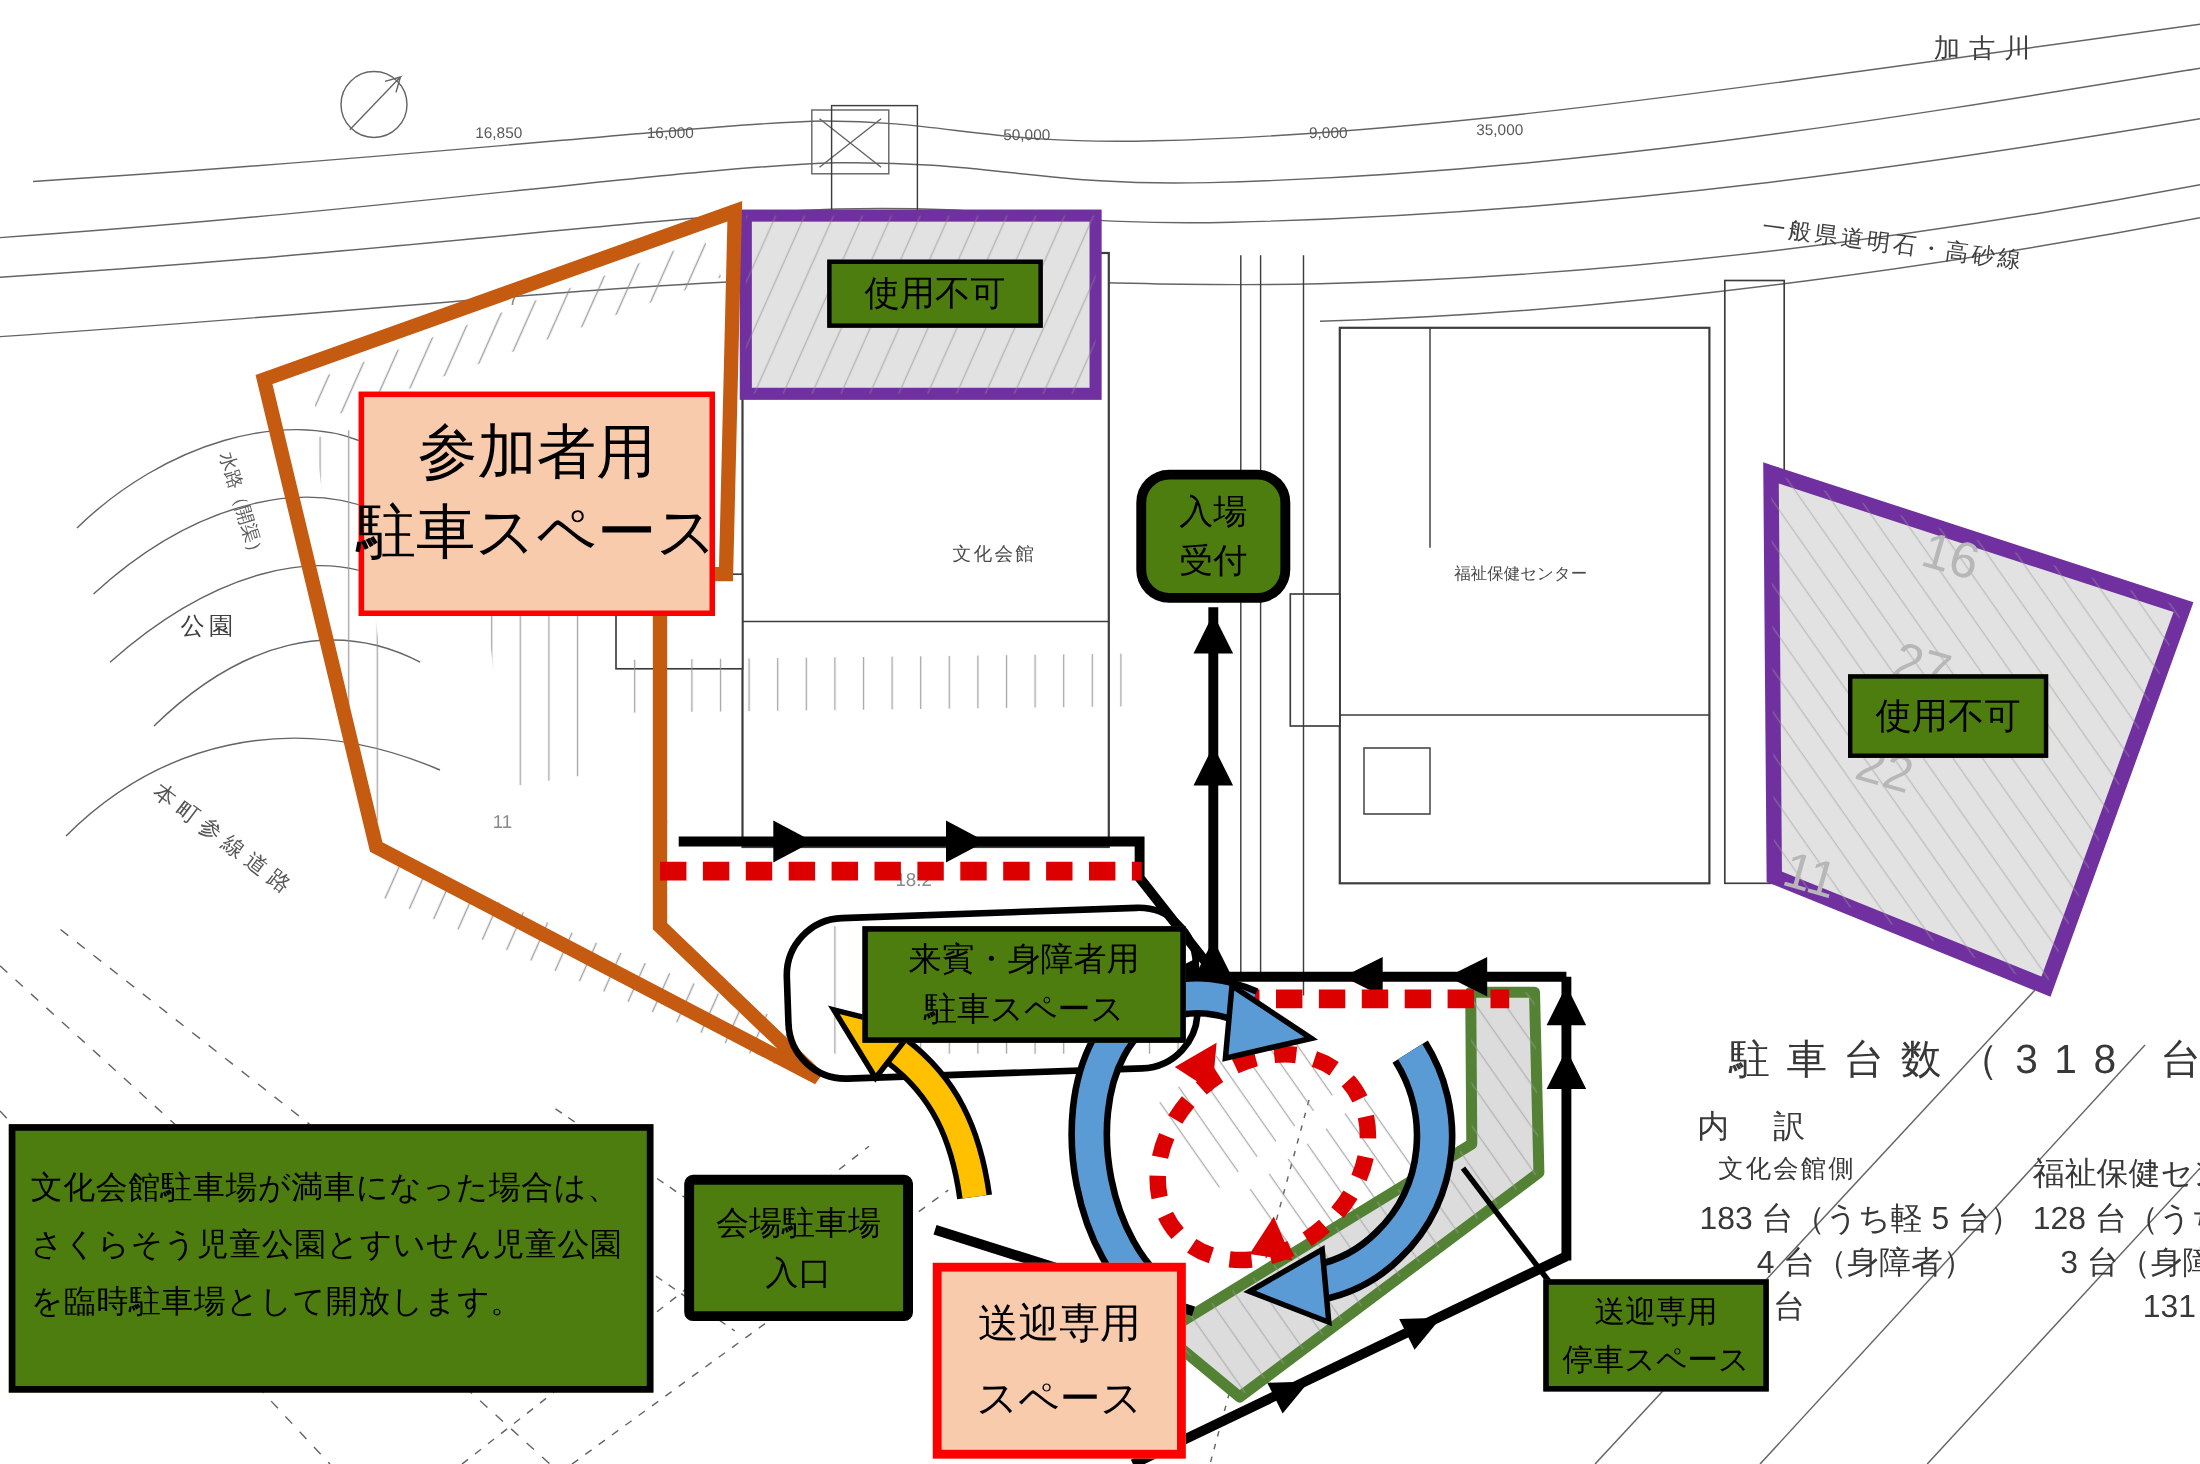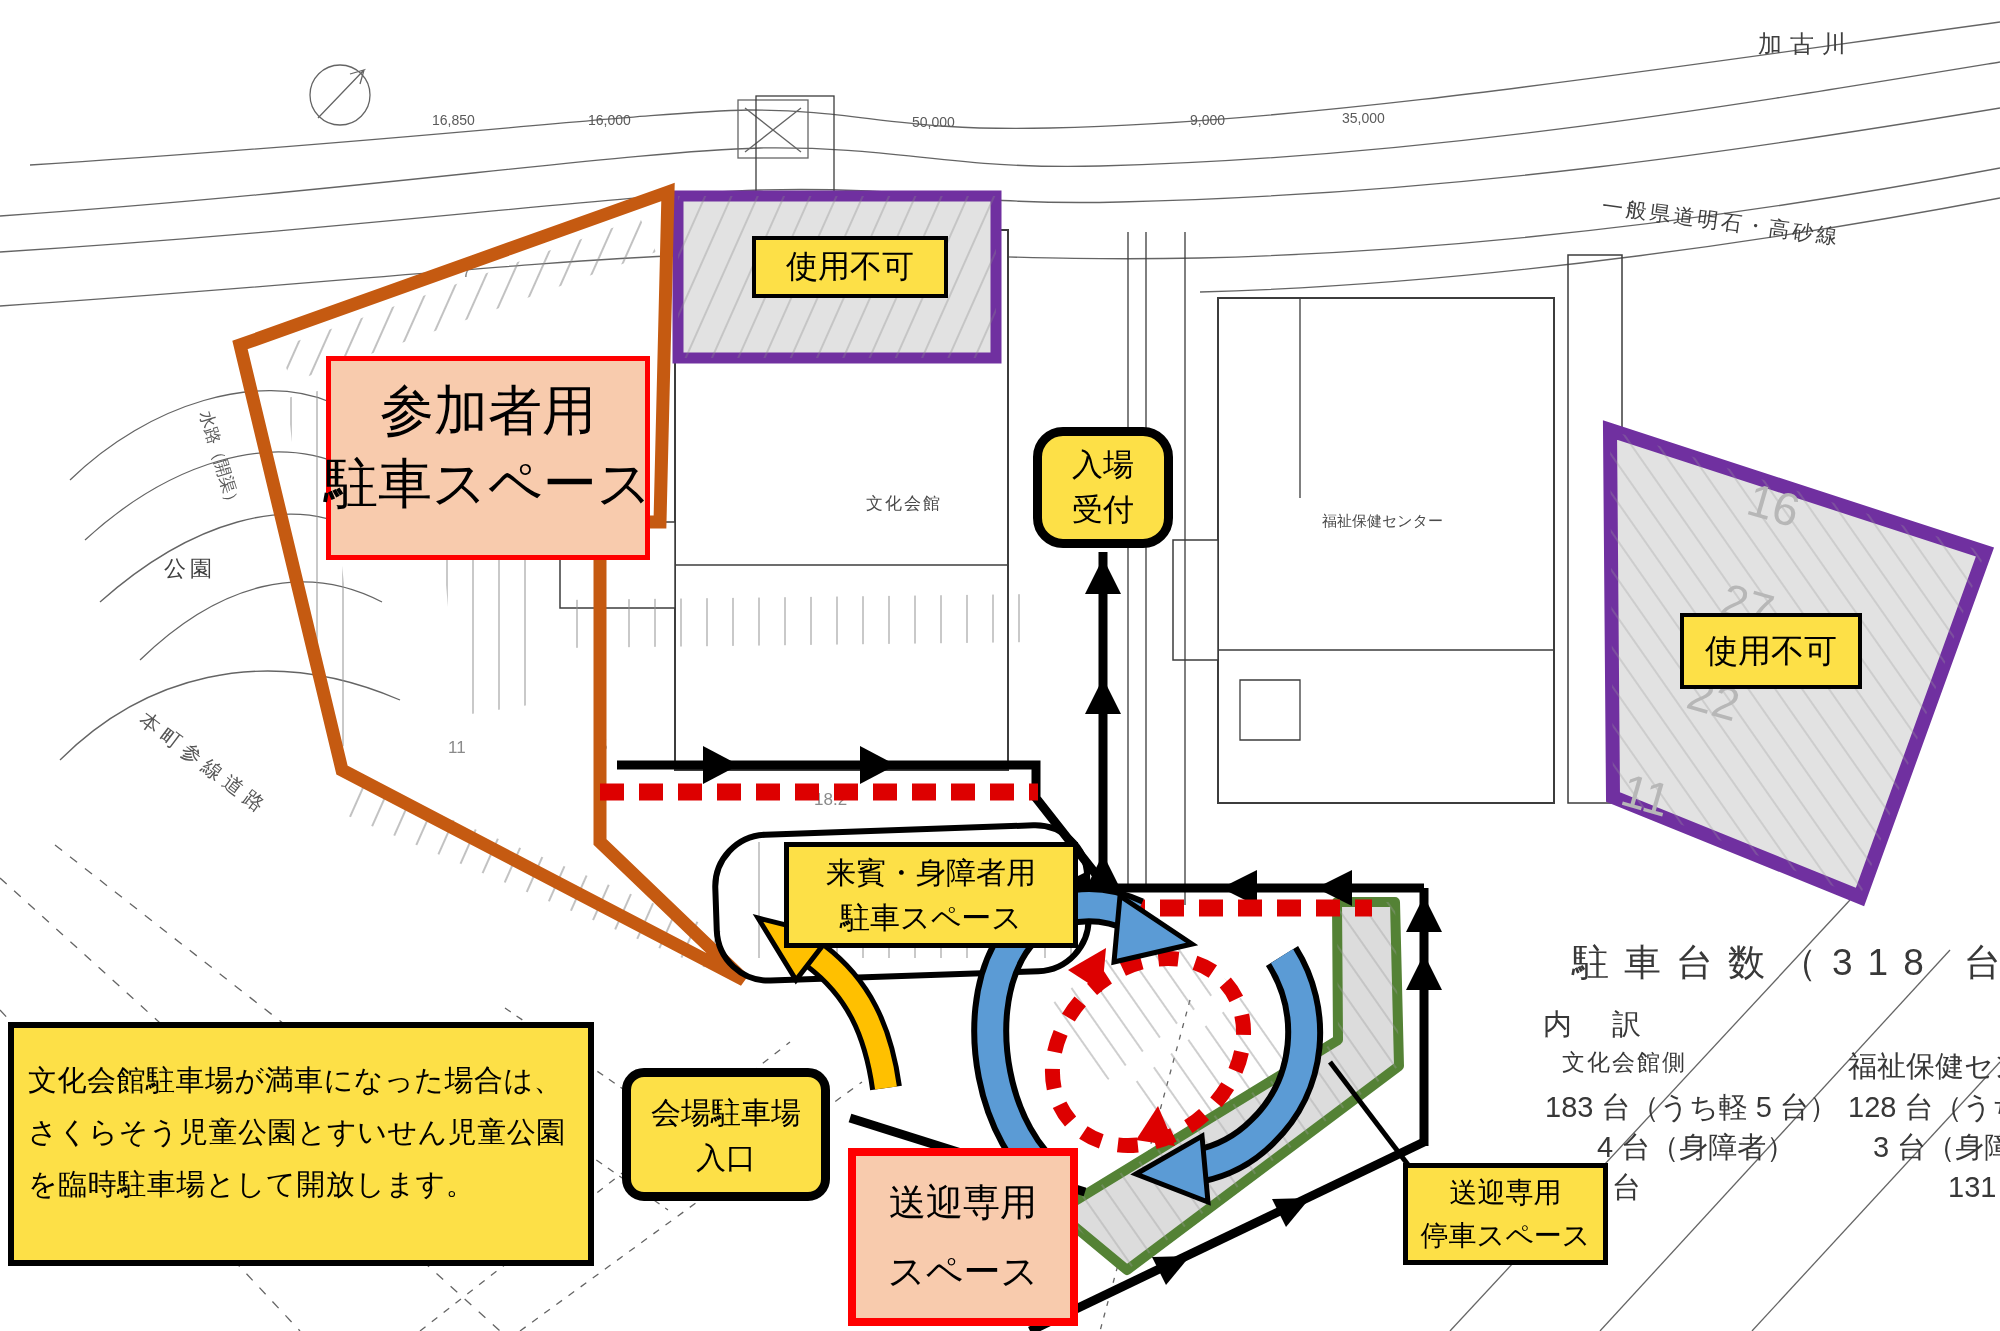--- a/index.html
+++ b/index.html
@@ -8,21 +8,21 @@
   #plan-svg{position:absolute;left:0;top:0;z-index:1;}
   .lbl{position:absolute;box-sizing:border-box;color:#000;text-align:center;
        display:flex;flex-direction:column;justify-content:center;align-items:center;}
   .lbl .ln{white-space:nowrap;}
   .faint{position:absolute;color:#3f3f3f;white-space:nowrap;z-index:2;}
   .bgnum{position:absolute;color:#8a8a8a;white-space:nowrap;z-index:0;}
   .pnum{position:absolute;color:#b7b7b7;white-space:nowrap;z-index:2;font-size:46px;}
   .dim{position:absolute;color:#5a5a5a;font-size:14px;white-space:nowrap;z-index:2;}
   .cap{position:absolute;color:#383838;white-space:nowrap;z-index:2;}
   .box-salmon{background:#F8CBAD;border:5px solid #FF0000;z-index:5;}
-  .box-white{background:#fde047;border:4px solid #000;z-index:6;}
+  .box-white{background:#4d7c0f;border:4px solid #000;z-index:6;}
 </style>
 </head>
 <body>
 
 <div id="stage">
 
 <svg id="plan-svg" width="2000" height="1331" viewBox="0 0 2000 1331">
   <defs>
     <pattern id="tickA" width="24" height="24" patternUnits="userSpaceOnUse" patternTransform="rotate(24)">
       <line x1="4" y1="0" x2="4" y2="24" stroke="#8a8a8a" stroke-width="1.3"></line>
@@ -214,21 +214,21 @@
 <div class="lbl box-white" style="left:1033px;top:427px;width:140px;height:121px;border:9px solid #000;border-radius:30px;font-size:31px;line-height:1.42;z-index:6;">
   <span class="ln">入場</span>
   <span class="ln">受付</span>
 </div>
 
 <div class="lbl box-white" style="left:784px;top:842px;width:294px;height:106px;border:5px solid #000;font-size:30px;line-height:1.5;">
   <span class="ln">来賓・身障者用</span>
   <span class="ln">駐車スペース</span>
 </div>
 
-<div class="lbl box-white" style="left:622px;top:1068px;width:208px;height:133px;border:9px solid #000;border-radius:22px;font-size:30px;line-height:1.5;">
+<div class="lbl box-white" style="left:622px;top:1068px;width:208px;height:133px;border:9px solid #000;border-radius:8px;font-size:30px;line-height:1.5;">
   <span class="ln">会場駐車場</span>
   <span class="ln">入口</span>
 </div>
 
 <div class="lbl box-salmon" style="left:838px;top:1148px;width:230px;height:178px;border-width:8px;font-size:37px;justify-content:space-around;padding:12px 0;margin-left:10px;">
   <span class="ln">送迎専用</span>
   <span class="ln">スペース</span>
 </div>
 
 <div class="lbl box-white" style="left:1403px;top:1163px;width:205px;height:102px;border:5px solid #000;font-size:28px;line-height:1.55;">

